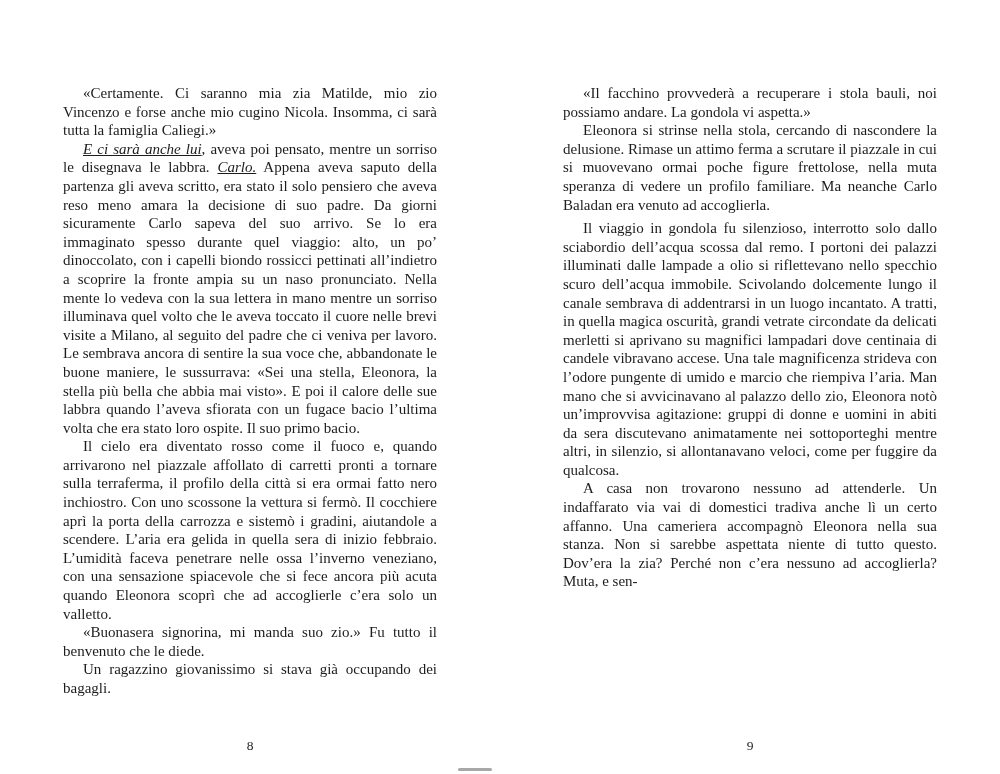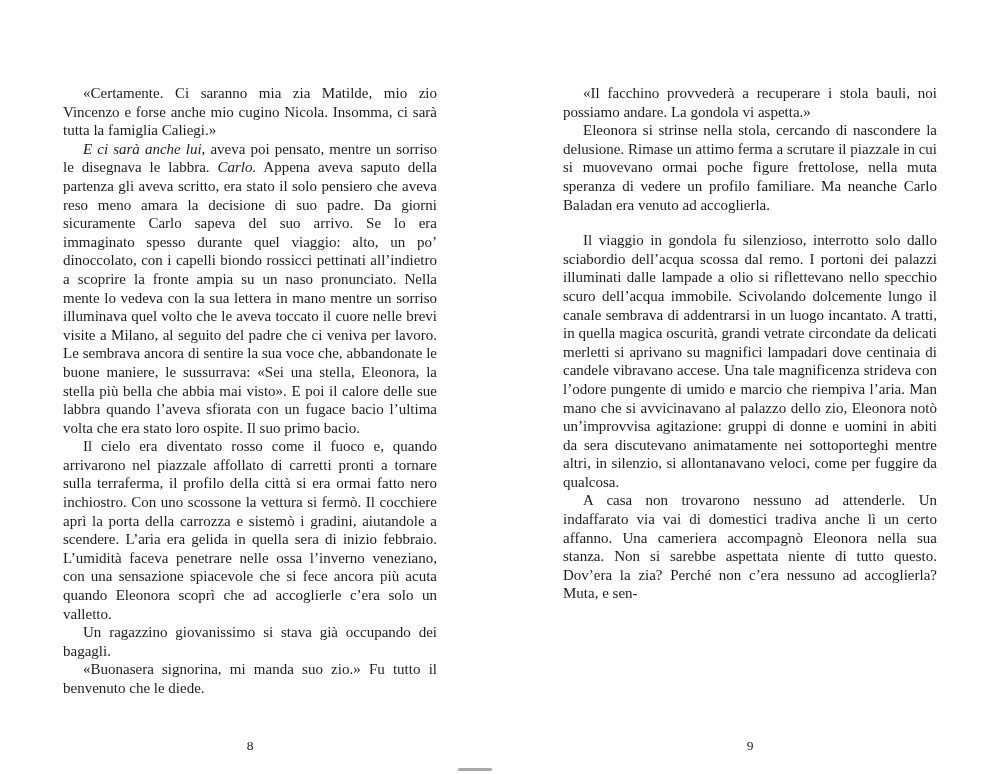--- a/index.html
+++ b/index.html
@@ -23,22 +23,22 @@
   }
   .page-text {
     font-size:15px;
     line-height:18.6px;
     text-align:justify;
     text-justify:inter-word;
     hyphens:auto;
     -webkit-hyphens:auto;
   }
   .para { text-indent:20px; }
-  .space-before { margin-top:17px; }
-  .italic { font-style:italic; }
+  .space-before { margin-top:5px; }
+  .italic { font-style:italic;text-decoration:underline; }
   .page-number {
     margin-top:auto;
     text-align:center;
     font-size:13.5px;
     padding-bottom:8px;
   }
   .bottom-indicator {
     position:absolute;
     left:475px;
     transform:translateX(-50%);
@@ -51,22 +51,22 @@
 </style>
 </head>
 <body style="background: rgb(255, 255, 255);">
 
 <div class="spread">
   <div class="page">
     <div class="page-text">
         <p class="para"><span>«Certamente. Ci saranno mia zia Matilde, mio zio Vincenzo e forse anche mio cugino Nicola. Insomma, ci sarà tutta la famiglia Caliegi.»</span></p>
         <p class="para"><span class="italic">E ci sarà anche lui</span><span>, aveva poi pensato, mentre un sorriso le disegnava le labbra. </span><span class="italic">Carlo.</span><span> Appena aveva saputo della partenza gli aveva scritto, era stato il solo pensiero che aveva reso meno amara la decisione di suo padre. Da giorni sicuramente Carlo sapeva del suo arrivo. Se lo era immaginato spesso durante quel viaggio: alto, un po’ dinoccolato, con i capelli biondo rossicci pettinati all’indietro a scoprire la fronte ampia su un naso pronunciato. Nella mente lo vedeva con la sua lettera in mano mentre un sorriso illuminava quel volto che le aveva toccato il cuore nelle brevi visite a Milano, al seguito del padre che ci veniva per lavoro. Le sembrava ancora di sentire la sua voce che, abbandonate le buone maniere, le sussurrava: «Sei una stella, Eleonora, la stella più bella che abbia mai visto». E poi il calore delle sue labbra quando l’aveva sfiorata con un fugace bacio l’ultima volta che era stato loro ospite. Il suo primo bacio.</span></p>
         <p class="para"><span>Il cielo era diventato rosso come il fuoco e, quando arrivarono nel piazzale affollato di carretti pronti a tornare sulla terraferma, il profilo della città si era ormai fatto nero inchiostro. Con uno scossone la vettura si fermò. Il cocchiere aprì la porta della carrozza e sistemò i gradini, aiutandole a scendere. L’aria era gelida in quella sera di inizio febbraio. L’umidità faceva penetrare nelle ossa l’inverno veneziano, con una sensazione spiacevole che si fece ancora più acuta quando Eleonora scoprì che ad accoglierle c’era solo un valletto.</span></p>
+        <p class="para"><span>«Buonasera signorina, mi manda suo zio.» Fu tutto il benvenuto che le diede.</span></p>
         <p class="para"><span>Un ragazzino giovanissimo si stava già occupando dei bagagli.</span></p>
-        <p class="para"><span>«Buonasera signorina, mi manda suo zio.» Fu tutto il benvenuto che le diede.</span></p>
       </div>
     <div class="page-number">8</div>
   </div>
   <div class="page">
     <div class="page-text">
         <p class="para"><span>«Il facchino provvederà a recuperare i stola bauli, noi possiamo andare. La gondola vi aspetta.»</span></p>
         <p class="para"><span>Eleonora si strinse nella stola, cercando di nascondere la delusione. Rimase un attimo ferma a scrutare il piazzale in cui si muovevano ormai poche figure frettolose, nella muta speranza di vedere un profilo familiare. Ma neanche Carlo Baladan era venuto ad accoglierla.</span></p>
         <p class="para space-before"><span>Il viaggio in gondola fu silenzioso, interrotto solo dallo sciabordio dell’acqua scossa dal remo. I portoni dei palazzi illuminati dalle lampade a olio si riflettevano nello specchio scuro dell’acqua immobile. Scivolando dolcemente lungo il canale sembrava di addentrarsi in un luogo incantato. A tratti, in quella magica oscurità, grandi vetrate circondate da delicati merletti si aprivano su magnifici lampadari dove centinaia di candele vibravano accese. Una tale magnificenza strideva con l’odore pungente di umido e marcio che riempiva l’aria. Man mano che si avvicinavano al palazzo dello zio, Eleonora notò un’improvvisa agitazione: gruppi di donne e uomini in abiti da sera discutevano animatamente nei sottoporteghi mentre altri, in silenzio, si allontanavano veloci, come per fuggire da qualcosa.</span></p>
         <p class="para"><span>A casa non trovarono nessuno ad attenderle. Un indaffarato via vai di domestici tradiva anche lì un certo affanno. Una cameriera accompagnò Eleonora nella sua stanza. Non si sarebbe aspettata niente di tutto questo. Dov’era la zia? Perché non c’era nessuno ad accoglierla? Muta, e sen-</span></p>
       </div>

